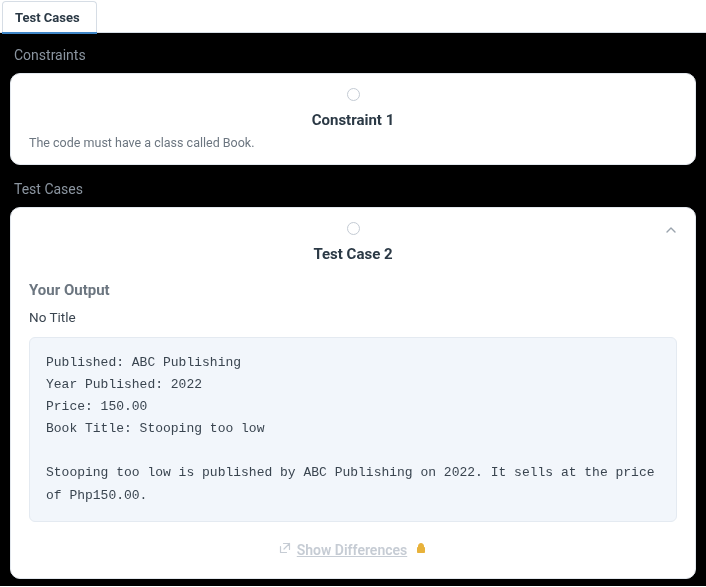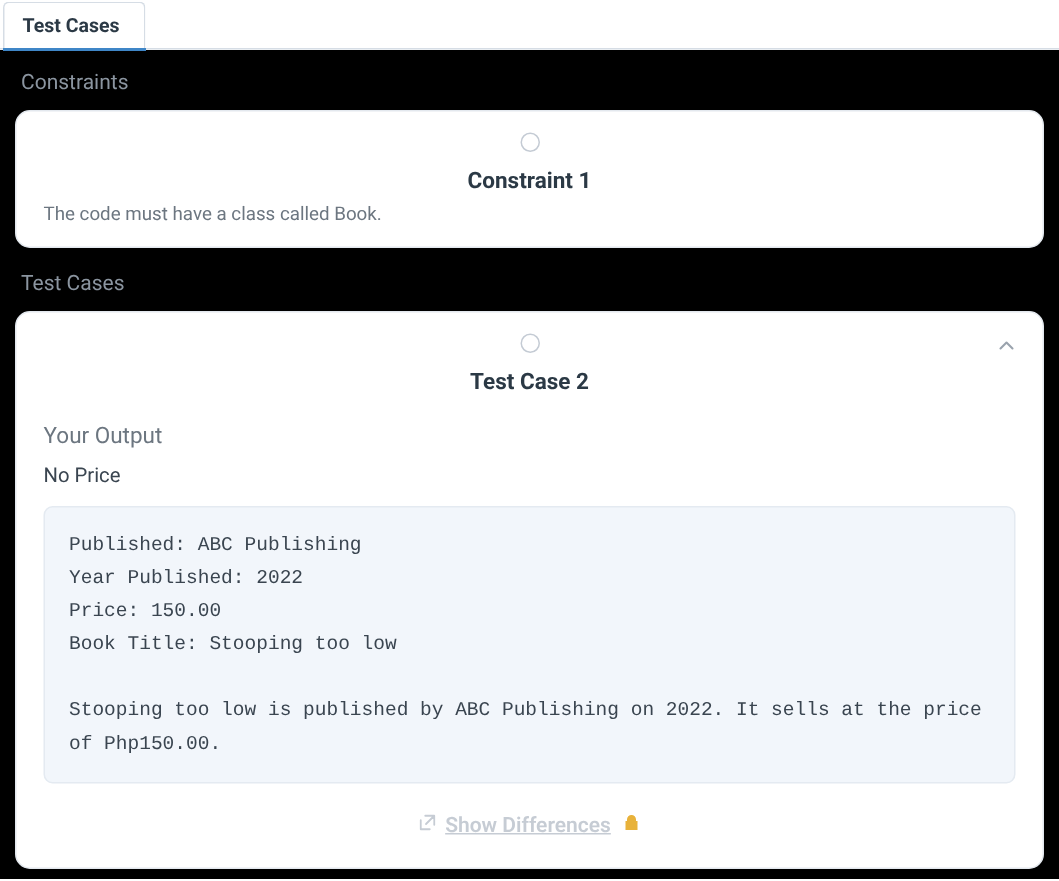--- a/index.html
+++ b/index.html
@@ -86,21 +86,21 @@
     color: #6c7680;
   }
   .chevron {
     position: absolute;
     right: 0;
     top: 2px;
     color: #9aa3ad;
     font-size: 11px;
   }
   .subheading {
-    font-weight: 400;
+    font-weight: 700;
     color: #6c7680;
     font-size: 15px;
     margin-top: 18px;
   }
   .plain-text {
     margin-top: 10px;
     font-size: 13.5px;
     color: #3a4550;
   }
   .code-box {
@@ -168,21 +168,21 @@
       <span class="status-circle"></span>
       <span class="card-title">Test Case 2</span>
       <span class="chevron">
         <svg class="icon-svg" viewBox="0 0 12 12">
             <path d="M2 8 L6 4 L10 8" stroke="currentColor" stroke-width="1.4" fill="none" stroke-linecap="round" stroke-linejoin="round"></path>
           </svg>
       </span>
     </div>
 
     <div class="subheading">Your Output</div>
-    <div class="plain-text">No Price</div>
+    <div class="plain-text">No Title</div>
 
     <div class="code-box">Published: ABC Publishing
 Year Published: 2022
 Price: 150.00
 Book Title: Stooping too low
 
 Stooping too low is published by ABC Publishing on 2022. It sells at the price of Php150.00.</div>
 
     <div class="diff-row">
       <a class="diff-link">

